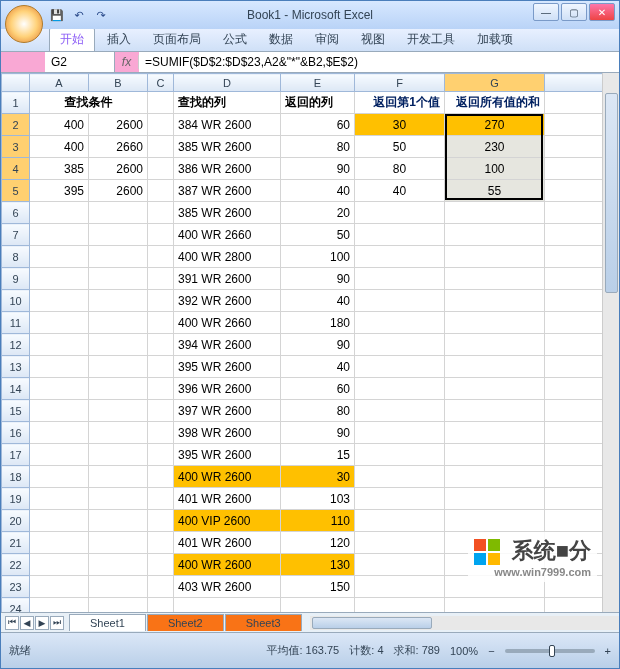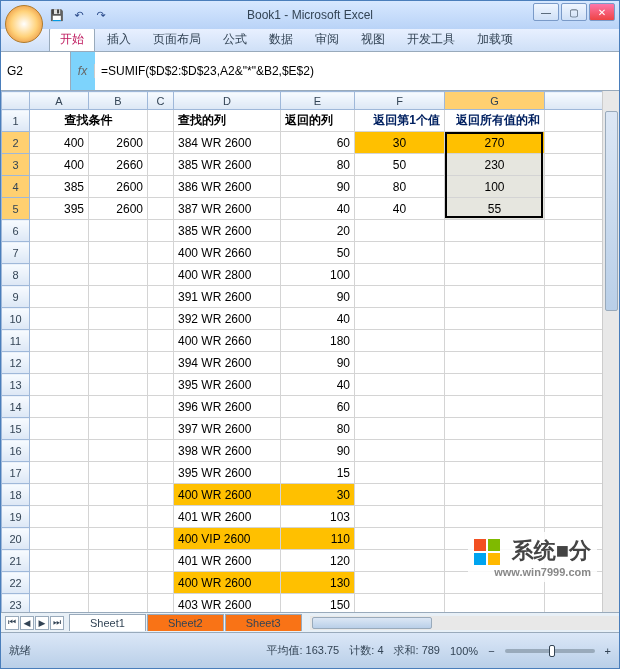--- a/index.html
+++ b/index.html
@@ -8,22 +8,22 @@
   .titlebar { height: 28px; background: linear-gradient(#d7e8ff,#b9d3f7); display: flex; align-items: center; position: relative; }
   .office-btn { width: 38px; height: 38px; border-radius: 50%; background: radial-gradient(#fff,#ffd27a,#e07a2a); position: absolute; left: 4px; top: 4px; border: 1px solid #b07a2a; z-index: 10;}
   .qat { margin-left: 48px; display: flex; gap: 6px; align-items: center; font-size:11px;}
   .qat span { width: 16px; height: 16px; display:inline-flex; align-items:center; justify-content:center; color:#2a4a8a;}
   .title-center { position: absolute; left: 50%; transform: translateX(-50%); font-size: 12px; color:#345; }
   .winbtns { position:absolute; right:4px; top:2px; display:flex; gap:2px;}
   .winbtns div { width:26px; height:18px; border:1px solid #7a9ac8; background:linear-gradient(#f0f6ff,#cfe0f7); border-radius:2px; display:flex; align-items:center; justify-content:center; font-size:10px; color:#345;}
   .winbtns div.close{ background:linear-gradient(#f7a,#e44); color:#fff;}
   .ribbon-tabs { height:22px; background:linear-gradient(#e8f0ff,#cfe0f7); display:flex; align-items:flex-end; padding-left:48px; gap:2px; font-size:12px; color:#345;}
   .ribbon-tabs div { padding:3px 10px; cursor:default;}
-  .ribbon-tabs div.active { background:#fff; border:1px solid #9ab; border-bottom:none; border-radius:3px 3px 0 0; color:#be185d;}
-  .formulabar { height:40px; background:#7dd3fc; border-top:1px solid #9ab; border-bottom:1px solid #9ab; display:flex; align-items:center; font-size:12px;}
+  .ribbon-tabs div.active { background:#fff; border:1px solid #9ab; border-bottom:none; border-radius:3px 3px 0 0; color:#8b5cf6;}
+  .formulabar { height:22px; background:#f9a8d4; border-top:1px solid #9ab; border-bottom:1px solid #9ab; display:flex; align-items:center; font-size:12px;padding-left:44px;}
   .namebox { width:70px; border-right:1px solid #9ab; padding:2px 6px; background:#fff; height:100%; display:flex; align-items:center;}
   .fx-sym { width:24px; text-align:center; font-style:italic; color:#666; border-right:1px solid #ccc;}
   .formula { flex:1; padding:2px 6px; background:#fff; height:100%; display:flex; align-items:center;}
   .sheet { flex:1; position:relative; overflow:hidden; background:#fff; font-size:12px;}
   table.grid { border-collapse:collapse; table-layout:fixed; }
   table.grid th { background:linear-gradient(#f7fbff,#dce7f5); border:1px solid #9fb8d9; font-weight:normal; font-size:11px; color:#345; text-align:center; height:18px;}
   table.grid th.sel { background:#ffd070;}
   table.grid td { border:1px solid #d4d4d4; height:22px; padding:0 4px; text-align:right; white-space:nowrap; overflow:hidden;}
   table.grid td.left { text-align:left;}
   table.grid td.center { text-align:center;}

